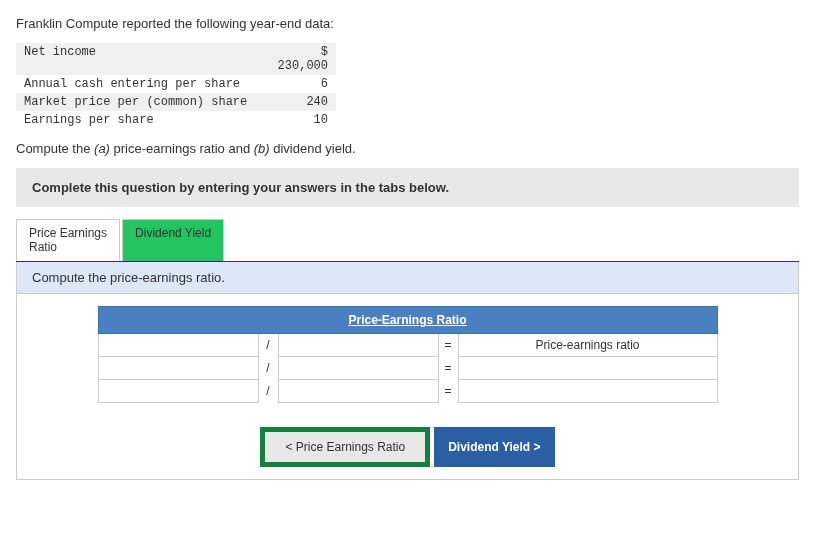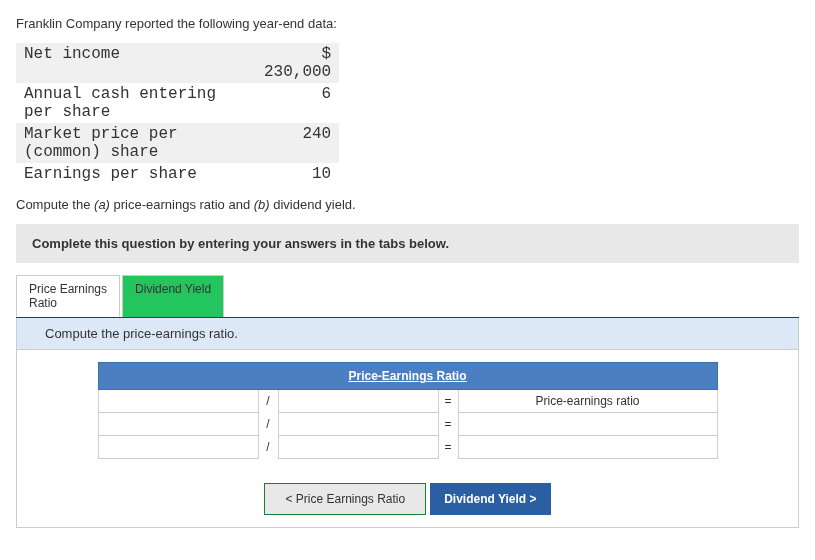--- a/index.html
+++ b/index.html
@@ -16,21 +16,21 @@
       margin-bottom: 12px;
       font-size: 13px;
     }
     .data-table {
       margin-bottom: 12px;
       border-collapse: collapse;
     }
     .data-table td {
       padding: 2px 8px;
       font-family: 'Courier New', monospace;
-      font-size: 16px;
+      font-size: 12px;
       vertical-align: top;
     }
     .data-table tr:nth-child(odd) td {
       background: #f0f0f0;
     }
     .data-table tr:nth-child(even) td {
       background: #fff;
     }
     .data-table td.label-col {
       width: 240px;
@@ -72,21 +72,21 @@
       font-weight: normal;
       border-bottom: 1px solid #fff;
     }
     .tab-content {
       border: 1px solid #ccc;
       border-top: none;
       padding: 0;
     }
     .tab-instruction {
       background: #dce8f5;
-      padding: 8px 28px;
+      padding: 8px 15px;
       font-size: 13px;
       border-bottom: 1px solid #ccc;
     }
     .ratio-table-container {
       padding: 12px;
     }
     .ratio-table {
       border-collapse: collapse;
       width: 100%;
       max-width: 620px;
@@ -146,21 +146,21 @@
       background: transparent;
     }
     .nav-buttons {
       display: flex;
       justify-content: center;
       gap: 4px;
       padding: 12px;
     }
     .btn-prev {
       background: #e8e8e8;
-      border: 1px solid #15803d;
+      border: 5px solid #15803d;
       padding: 8px 20px;
       font-size: 12px;
       cursor: pointer;
       color: #333;
     }
     .btn-next {
       background: #2a5fa3;
       border: none;
       padding: 8px 14px;
       font-size: 12px;
@@ -171,21 +171,21 @@
     .colspan-header {
       text-align: center;
     }
     .header-underline {
       text-decoration: underline;
     }
   </style>
 </head>
 <body>
 
-<p class="intro-text">Franklin Company reported the following year-end data:</p>
+<p class="intro-text">Franklin Compute reported the following year-end data:</p>
 
 <table class="data-table">
   <tbody id="data-table-body">
       <tr>
         <td class="label-col">Net income</td>
         <td class="value-col">$ 230,000</td>
       </tr>
       <tr>
         <td class="label-col">Annual cash entering per share</td>
         <td class="value-col">6</td>

